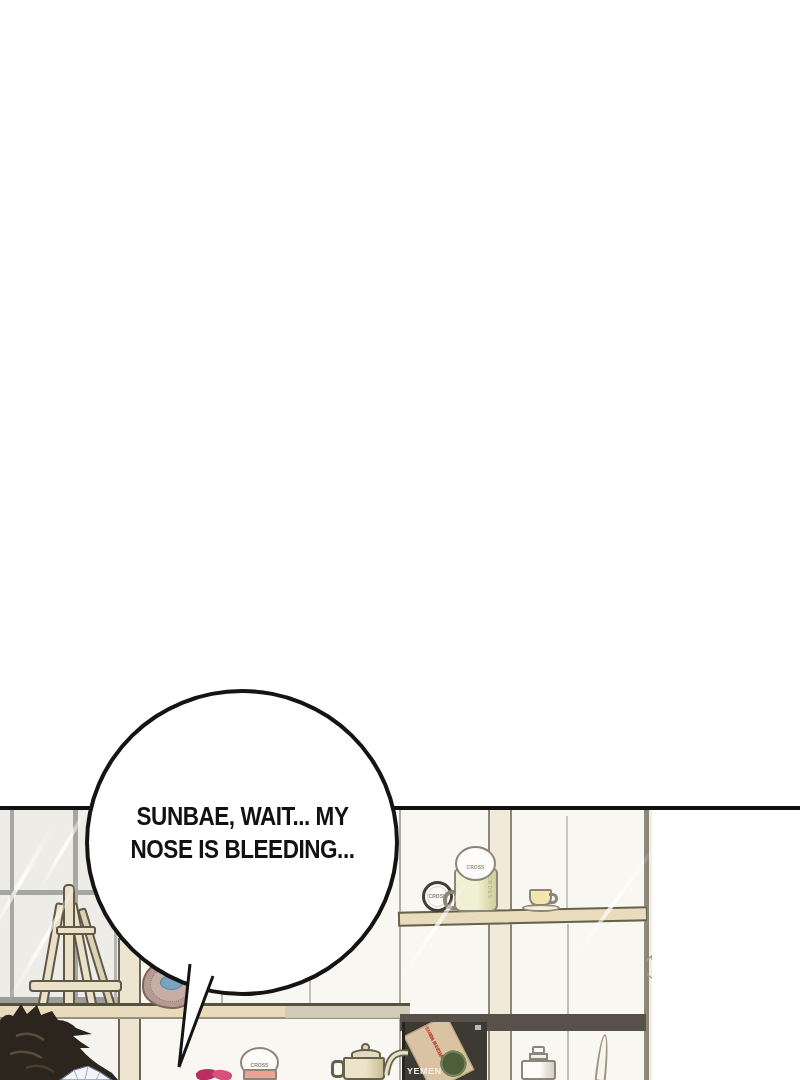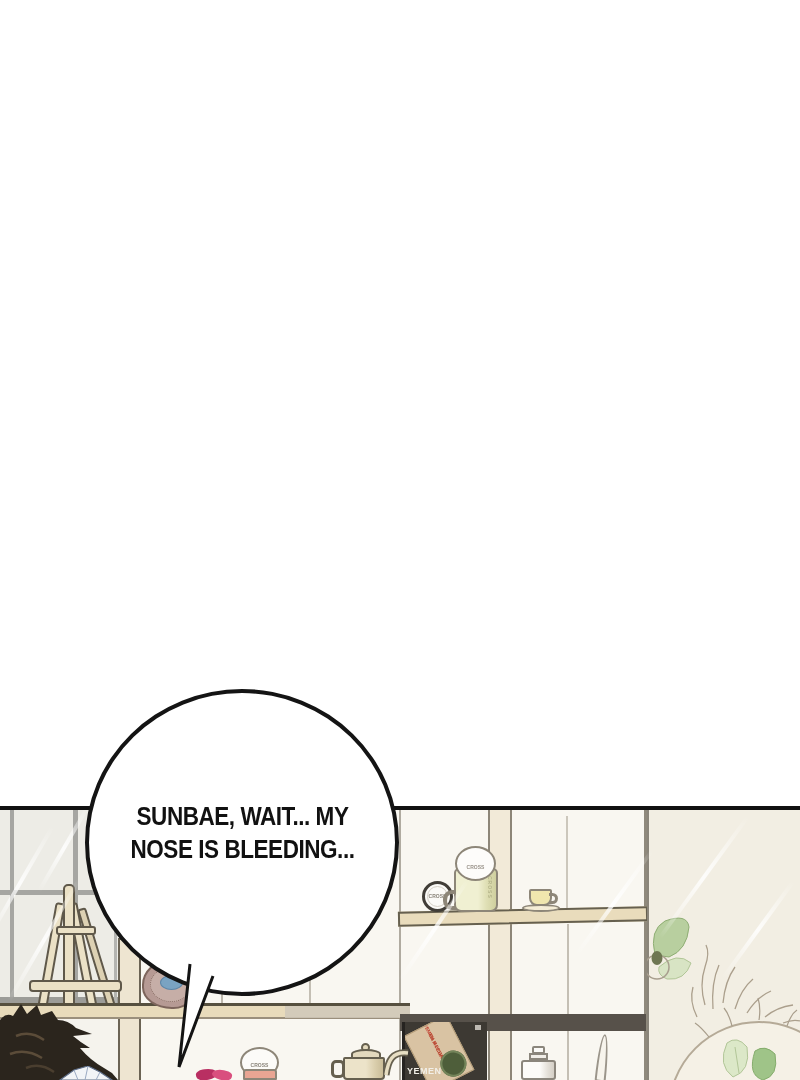--- a/index.html
+++ b/index.html
@@ -2,21 +2,21 @@
 <html><head>
 <meta charset="utf-8">
 <style>
   html,body{margin:0;padding:0;background:#fff;}
   .canvas{position:relative;width:800px;height:1080px;background:#ffffff;overflow:hidden;
           font-family:"Liberation Sans",sans-serif;}
   .abs{position:absolute;}
   
   .topline{left:0;top:806px;width:800px;height:4px;background:#111111;}
   
-  .scene{left:0;top:810px;width:800px;height:270px;background:#f2eee4;overflow:hidden;}
+  .scene{left:0;top:810px;width:652px;height:270px;background:#f2eee4;overflow:hidden;}
   .window{left:0;top:0;width:118px;height:196px;background:#edece6;}
   .wf{background:#a6a6a2;}
   .window-under{left:0;top:209px;width:118px;height:61px;background:#f5f3ed;}
   .unit-bg{left:118px;top:0;width:528px;height:270px;background:#f9f7f1;}
   .edge{background:#bcb7ac;}
   .corner-post{left:488px;top:0;width:24px;height:270px;background:#f2ead8;
                border-left:2px solid #8d8678;border-right:2px solid #8d8678;box-sizing:border-box;}
   .left-post{left:118px;top:128px;width:23px;height:142px;background:#eee5d1;
              border:2px solid #6b6354;border-bottom:none;box-sizing:border-box;}
   .wood{background:#ebe1c6;border:2px solid #5f584a;box-sizing:border-box;border-radius:3px;}

